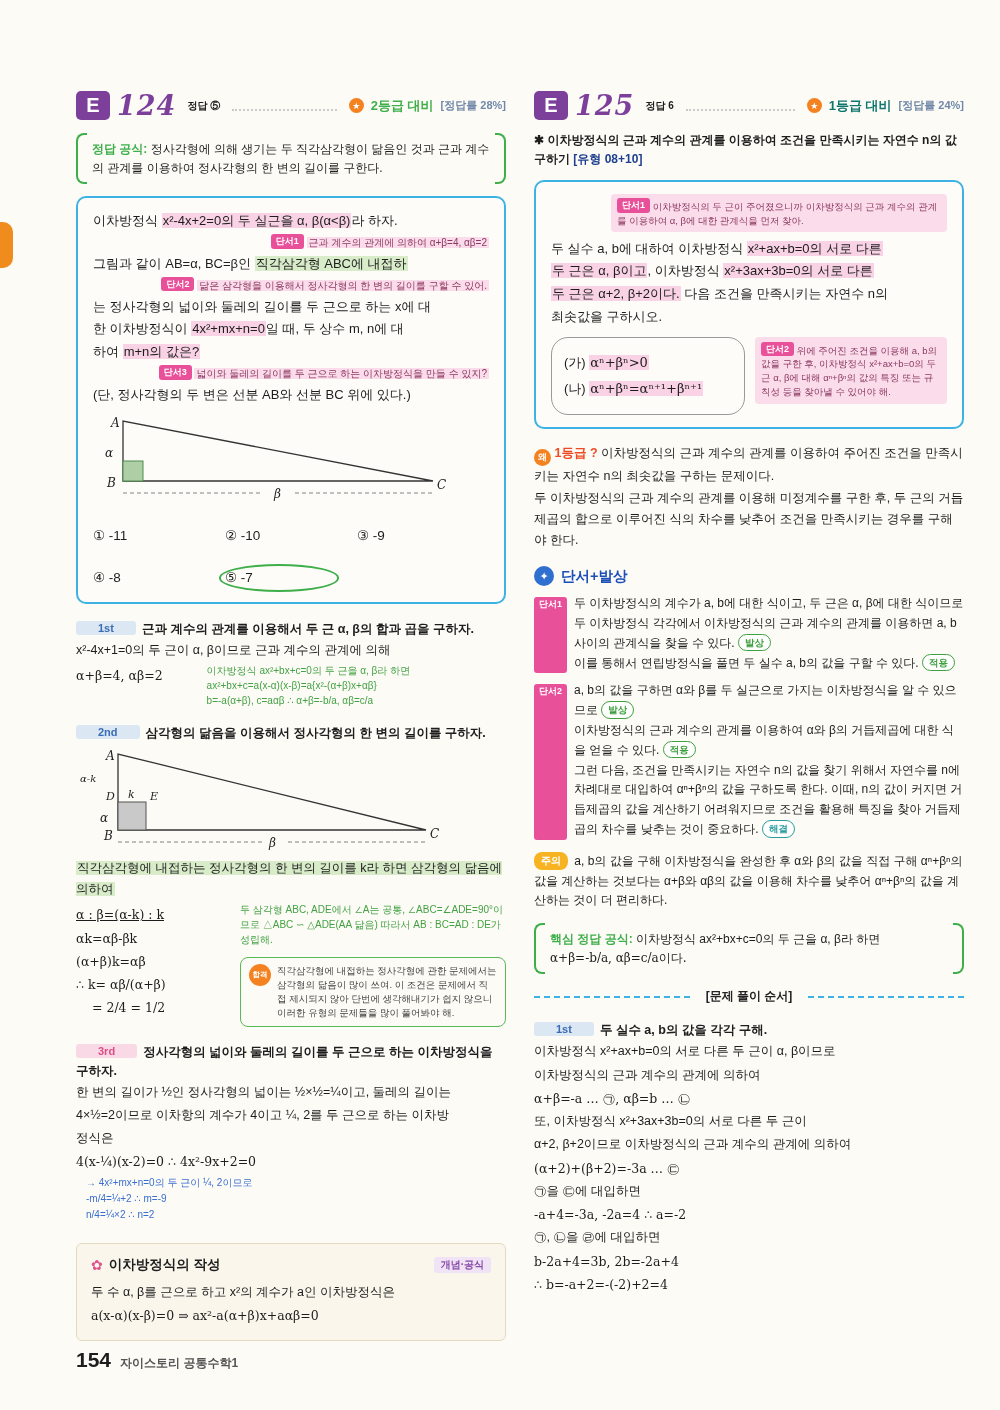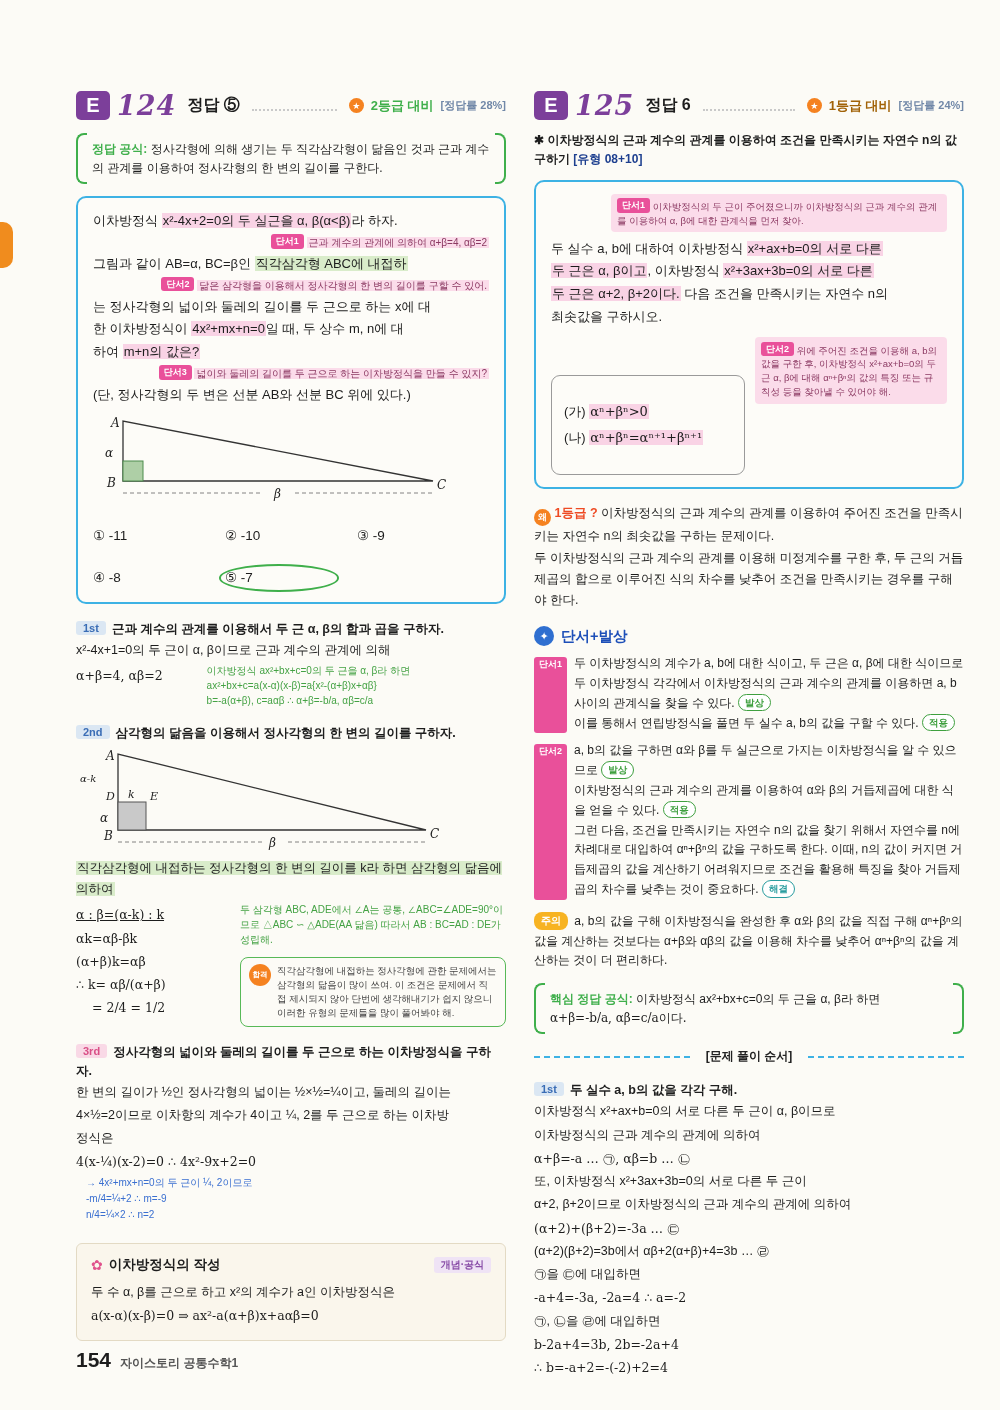--- a/index.html
+++ b/index.html
@@ -5,26 +5,26 @@
   html,body{margin:0;padding:0;background:#e8e8e4;}
   .page{position:relative;width:1000px;height:1410px;background:#fcfbf6;font-family:"Liberation Sans",sans-serif;color:#1d1d1d;overflow:hidden;margin:0 auto;}
   .col{position:absolute;top:90px;width:430px;}
   .col.left{left:76px;}
   .col.right{left:534px;}
 
   
   .hdr{display:flex;align-items:center;gap:7px;}
   .e-badge{width:34px;height:29px;background:#7c3f9a;color:#fff;font-weight:bold;font-size:20px;display:flex;align-items:center;justify-content:center;border-radius:5px;}
   .p-num{color:#7c3f9a;font-size:27px;font-weight:bold;font-family:"DejaVu Serif",serif;font-style:italic;letter-spacing:1px;}
-  .ans{font-weight:bold;font-size:16px;margin-left:4px;}
+  .ans{font-weight:bold;font-size:10px;margin-left:4px;}
   .leader{flex:1;border-bottom:2px dotted #c9c9c9;height:9px;margin:0 5px;}
   .g-icon{min-width:15px;height:15px;border-radius:50%;background:#f58220;color:#fff;font-size:9px;display:inline-flex;align-items:center;justify-content:center;}
   .grade{font-weight:bold;font-size:13px;}
   .grade.green{color:#3faf4b;}
-  .grade.red{color:#a16207;}
+  .grade.red{color:#0f766e;}
   .rate{color:#7188a8;font-size:11px;font-weight:bold;}
 
   
   .bracket{position:relative;margin-top:12px;padding:7px 16px;font-size:12px;line-height:1.55;}
   .bracket::before,.bracket::after{content:"";position:absolute;top:0;bottom:0;width:9px;border:2px solid #3faf4b;}
   .bracket::before{left:0;border-right:none;border-radius:8px 0 0 8px;}
   .bracket::after{right:0;border-left:none;border-radius:0 8px 8px 0;}
   .g-label{color:#3faf4b;font-weight:bold;}
 
   
@@ -35,21 +35,21 @@
   .clue-b{display:inline-block;background:#e9509a;color:#fff;font-size:9px;font-weight:bold;padding:1px 5px;border-radius:3px;line-height:1.4;vertical-align:2px;}
   .clue-line{font-size:10px;color:#444;line-height:1.4;margin:1px 0 3px 0;text-align:right;}
   .clue-line .txt{background:#fbdcea;color:#8c3a63;padding:0 2px;}
 
   .choices{display:grid;grid-template-columns:1fr 1fr 1fr;row-gap:18px;margin-top:10px;font-size:13.5px;}
   .circ{position:relative;display:inline-block;}
   .circ::before{content:"";position:absolute;left:-6px;top:-2px;right:18px;bottom:-2px;border:2px solid #3faf4b;border-radius:50%;}
 
   
   .step{margin-top:15px;}
-  .sbadge{display:inline-block;background:#dbe7f3;color:#3a6db5;font-weight:bold;font-size:11px;padding:1px 7px;border-radius:3px;margin-right:6px;vertical-align:1px;}
+  .sbadge{display:inline-block;background:#dbe7f3;color:#3a6db5;font-weight:bold;font-size:11px;padding:1px 22px;border-radius:3px;margin-right:6px;vertical-align:1px;}
   .sbadge.pink{background:#f9d9e6;color:#d94f86;}
   .stitle{font-weight:bold;font-size:12.5px;}
   .t{font-size:12.5px;line-height:1.7;margin:2px 0;}
   .mt{font-family:"DejaVu Serif",serif;}
   .gn{color:#44a244;font-size:10px;line-height:1.5;}
   .bn{color:#3a6fd0;font-size:10px;line-height:1.6;}
   .u{text-decoration:underline;}
   .flexrow{display:flex;gap:14px;align-items:flex-start;}
   .tipbox{border:1.5px solid #57b957;border-radius:8px;padding:6px 8px;font-size:9.5px;color:#444;line-height:1.45;margin-top:10px;display:flex;gap:6px;align-items:flex-start;max-width:250px;}
   .tip-i{min-width:22px;height:22px;border-radius:50%;background:#f58220;color:#fff;font-size:7.5px;display:flex;align-items:center;justify-content:center;font-weight:bold;}
@@ -59,21 +59,21 @@
   .cbox-h{display:flex;align-items:center;gap:6px;}
   .flower{color:#e0528c;font-size:14px;}
   .cbox-title{font-weight:bold;font-size:13.5px;}
   .cbox-tag{margin-left:auto;color:#8a4fa8;font-size:10px;font-weight:bold;background:#efe3f5;padding:1px 7px;border-radius:3px;}
 
   
   .subtitle{font-size:12px;font-weight:bold;line-height:1.55;margin-top:10px;}
   .subtitle .tag{color:#1d3f8f;margin-top:28px;}
   .clue1-block{background:#fbdcea;color:#8c3a63;font-size:9.5px;line-height:1.45;padding:4px 6px;border-radius:4px;margin:0 0 6px 60px;}
   .condwrap{display:flex;gap:10px;margin-top:8px;align-items:flex-start;}
-  .condbox{border:1.5px solid #9a9a9a;border-radius:9px;padding:23px 12px;font-size:13px;line-height:2.0;min-width:168px;margin-top:38px;}
+  .condbox{border:1.5px solid #9a9a9a;border-radius:17px;padding:12px 12px;font-size:13px;line-height:2.0;min-width:168px;}
   .clue2box{background:#fbdcea;color:#8c3a63;font-size:9.5px;line-height:1.45;padding:5px 6px;border-radius:4px;flex:1;}
   .why{margin-top:14px;font-size:12.5px;line-height:1.65;}
   .why p{margin:2px 0;}
   .why-i{display:inline-flex;width:17px;height:17px;border-radius:50%;background:#f58220;color:#fff;font-size:9px;align-items:center;justify-content:center;font-weight:bold;vertical-align:-3px;}
   .why-l{color:#ee4a23;font-weight:bold;}
   .ci-h{display:flex;align-items:center;gap:7px;margin-top:16px;margin-bottom:4px;}
   .idea-i{width:20px;height:20px;border-radius:50%;background:#2f6fd0;color:#fff;display:flex;align-items:center;justify-content:center;font-size:11px;}
   .ci-title{color:#1d4fb8;font-weight:bold;font-size:14.5px;}
   .clue-row{display:flex;gap:7px;margin-top:8px;font-size:12px;line-height:1.65;}
   .clue-row .clue-b{margin-top:3px;}
@@ -311,21 +311,20 @@
     </div>
 
     <div class="step">
       <span class="sbadge">1st</span><span class="stitle">두 실수 a, b의 값을 각각 구해.</span>
       <div class="t">이차방정식 x²+ax+b=0의 서로 다른 두 근이 α, β이므로</div>
       <div class="t">이차방정식의 근과 계수의 관계에 의하여</div>
       <div class="t mt">α+β=-a … ㉠, αβ=b … ㉡</div>
       <div class="t">또, 이차방정식 x²+3ax+3b=0의 서로 다른 두 근이</div>
       <div class="t">α+2, β+2이므로 이차방정식의 근과 계수의 관계에 의하여</div>
       <div class="t mt">(α+2)+(β+2)=-3a … ㉢</div>
-      <div class="t">(α+2)(β+2)=3b에서 αβ+2(α+β)+4=3b … ㉣</div>
       <div class="t">㉠을 ㉢에 대입하면</div>
       <div class="t mt">-a+4=-3a, -2a=4    ∴ a=-2</div>
       <div class="t">㉠, ㉡을 ㉣에 대입하면</div>
       <div class="t mt">b-2a+4=3b, 2b=-2a+4</div>
       <div class="t mt">∴ b=-a+2=-(-2)+2=4</div>
     </div>
   </div>
 
   <div class="footer">
     <span class="f-num">154</span>

